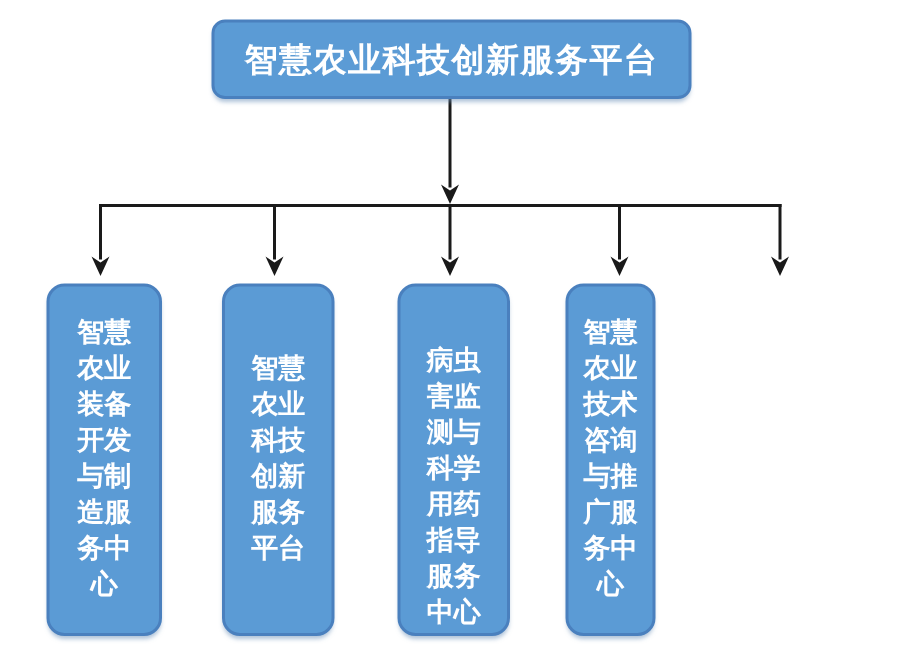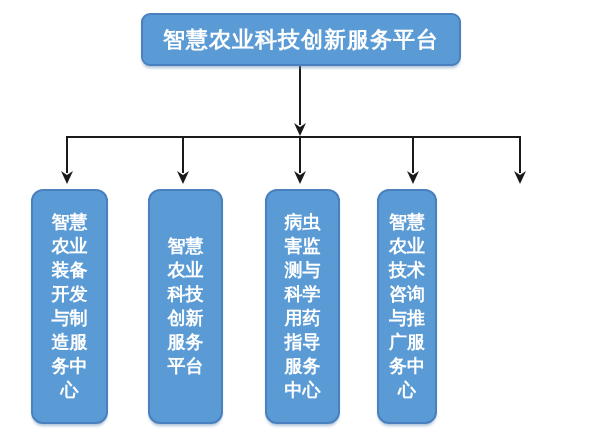--- a/index.html
+++ b/index.html
@@ -38,21 +38,21 @@
     top:189px;height:235px;border-radius:12px;
     font-size:18px;font-weight:bold;line-height:24px;
   }
   .child-label{
     display:block;width:2.1em;margin:0 auto;
     text-align:center;
     word-break:break-all;line-break:anywhere;
   }
   .n1{left:31px;width:77px;}
   .n2{left:148px;width:75px;}
-  .n3{left:265px;width:75px;}
+  .n3{left:265px;width:75px;align-items:flex-end;}
   .n4{left:377px;width:60px;}
   .n5{left:492px;width:77px;}
   svg.connectors{
     position:absolute;left:0;top:0;width:600px;height:444px;
     pointer-events:none;
   }
   svg.connectors line{stroke:var(--color-connector);stroke-width:2;}
   svg.connectors polygon{fill:var(--color-connector);stroke:none;}
 </style>
 </head>

